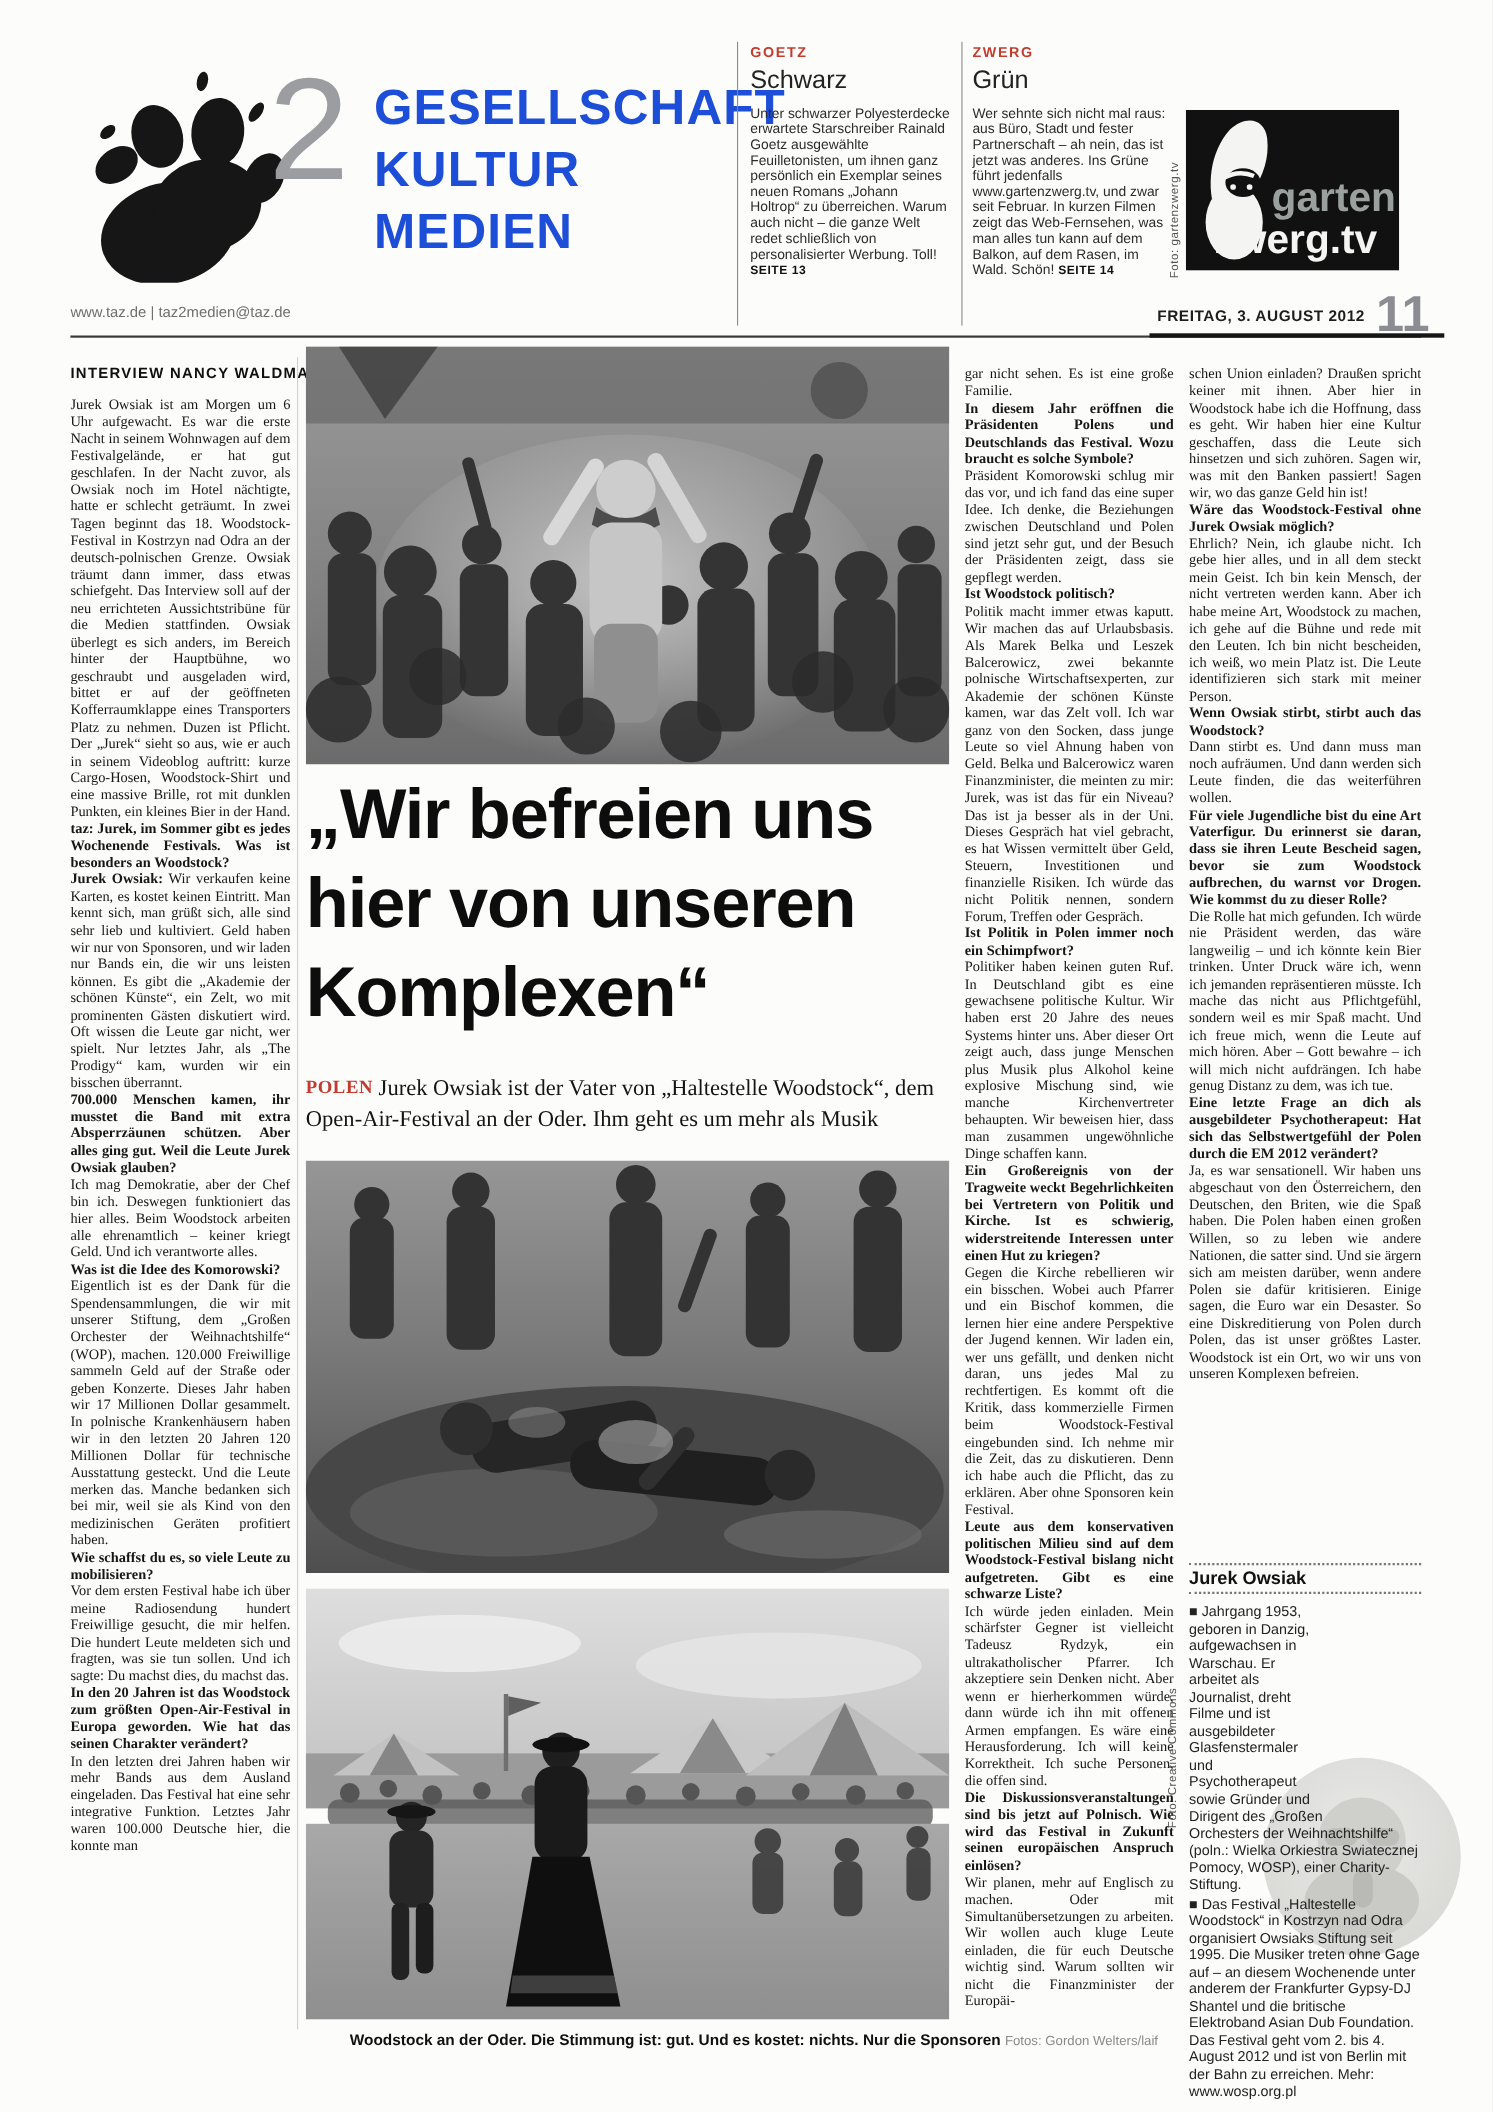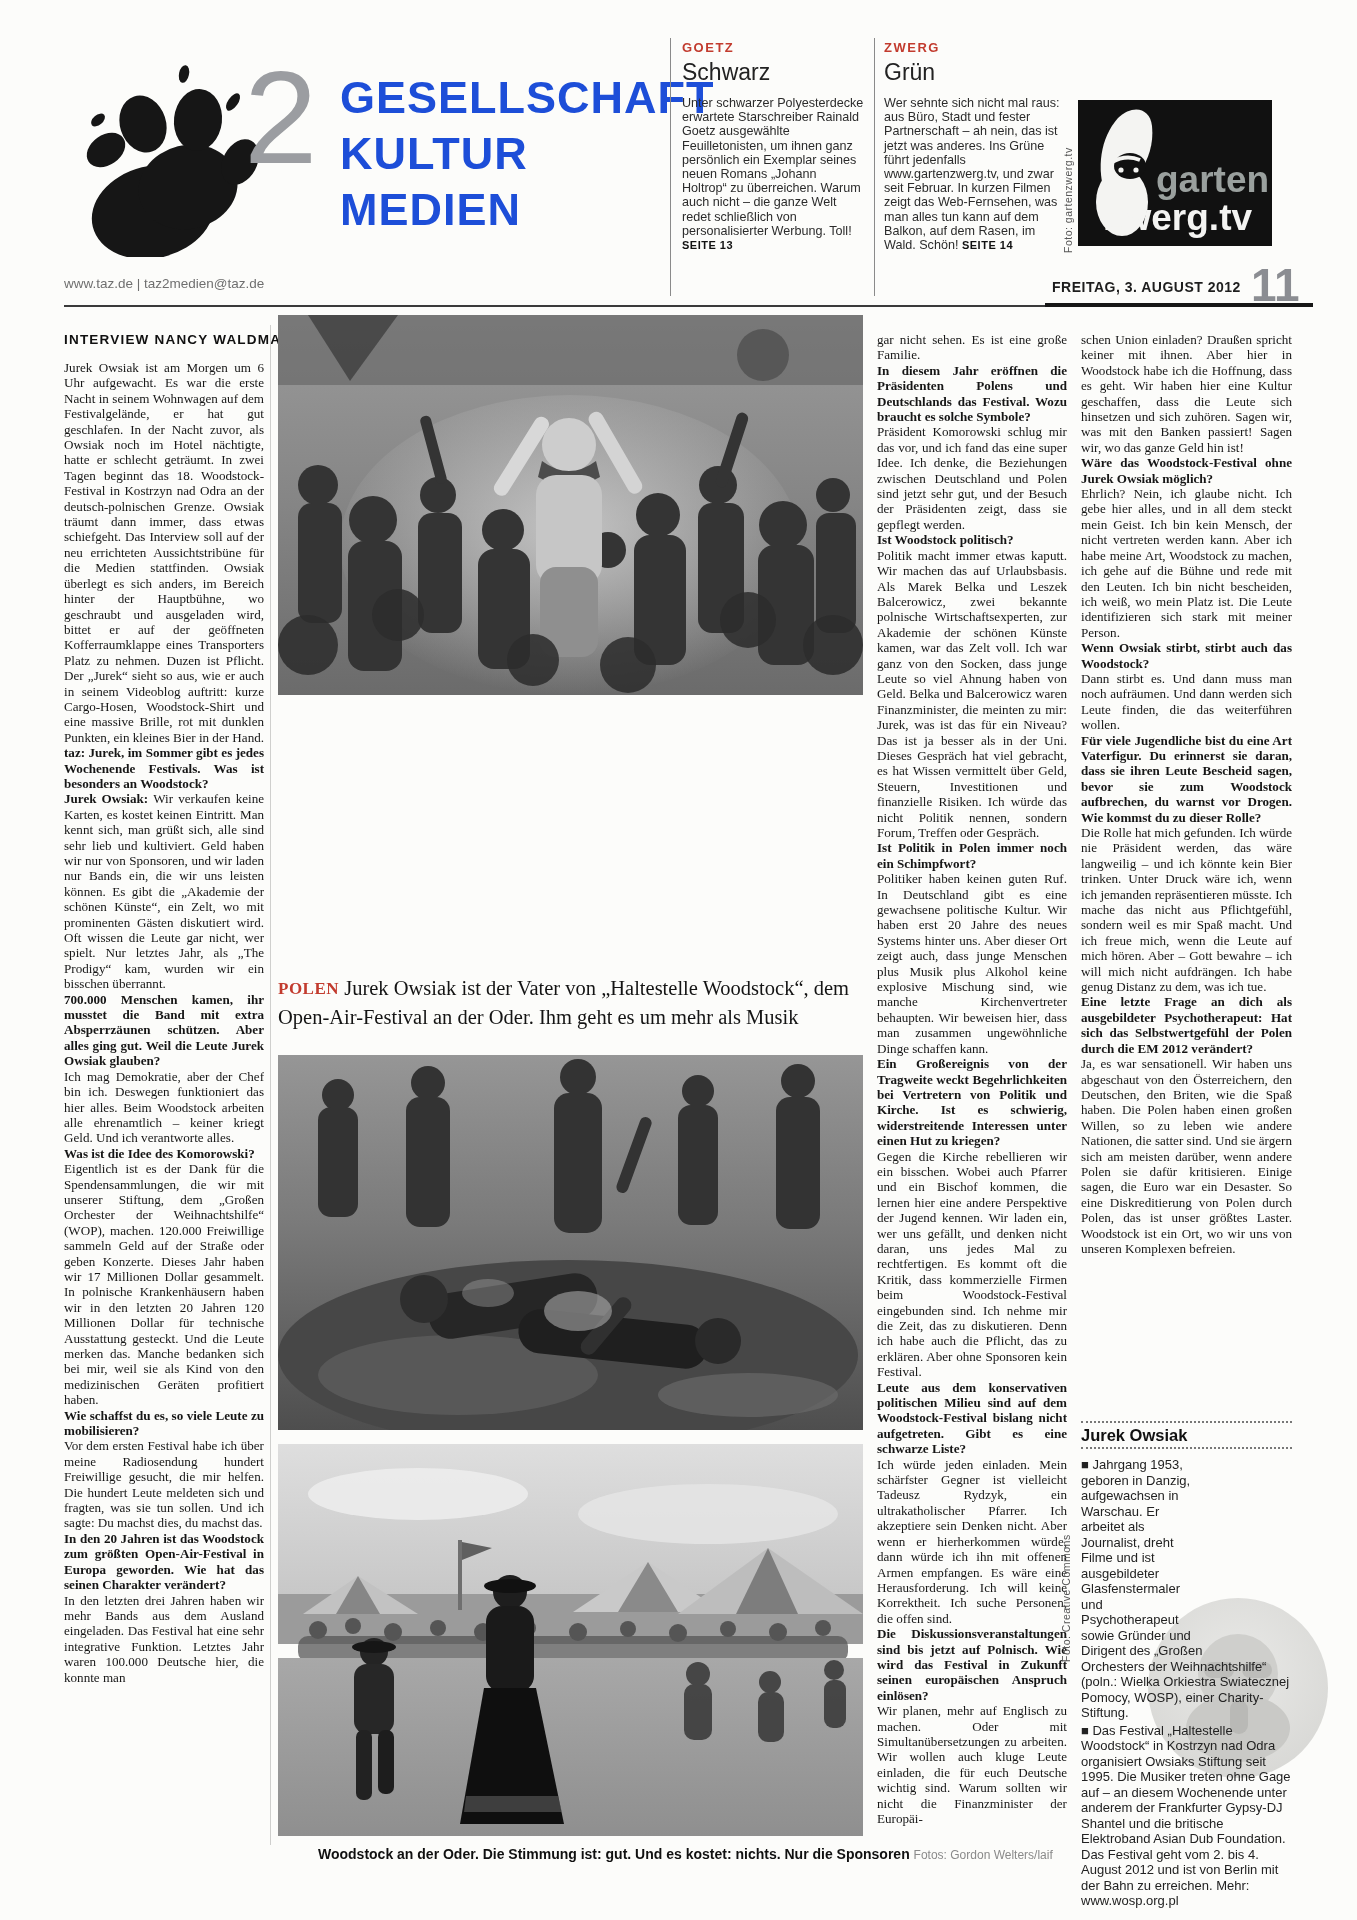--- a/index.html
+++ b/index.html
@@ -172,20 +172,25 @@
     <g fill="#2c2c2c" opacity="0.85">
       <circle cx="120" cy="300" r="26"></circle>
         <circle cx="470" cy="305" r="28"></circle>
         <circle cx="30" cy="330" r="30"></circle>
       <circle cx="555" cy="330" r="30"></circle>
         <circle cx="255" cy="345" r="26"></circle>
         <circle cx="350" cy="350" r="28"></circle>
     </g>
   </svg>
 
+  <div class="abs headline">
+    <div>„Wir befreien uns</div>
+    <div>hier von unseren</div>
+    <div>Komplexen“</div>
+  </div>
   <div class="abs standfirst"><span class="kicker-red">POLEN</span><span> Jurek Owsiak ist der Vater von „Haltestelle Woodstock“, dem Open-Air-Festival an der Oder. Ihm geht es um mehr als Musik</span></div>
 
   <svg class="abs photo" style="left:278px;top:1055px;" width="585" height="375" viewBox="0 0 585 375">
     <defs>
       <linearGradient id="g2" x1="0" y1="0" x2="0" y2="1">
         <stop offset="0" stop-color="#969696"></stop>
           <stop offset="0.45" stop-color="#7a7a7a"></stop>
           <stop offset="1" stop-color="#4e4e4e"></stop>
       </linearGradient>
     </defs>

